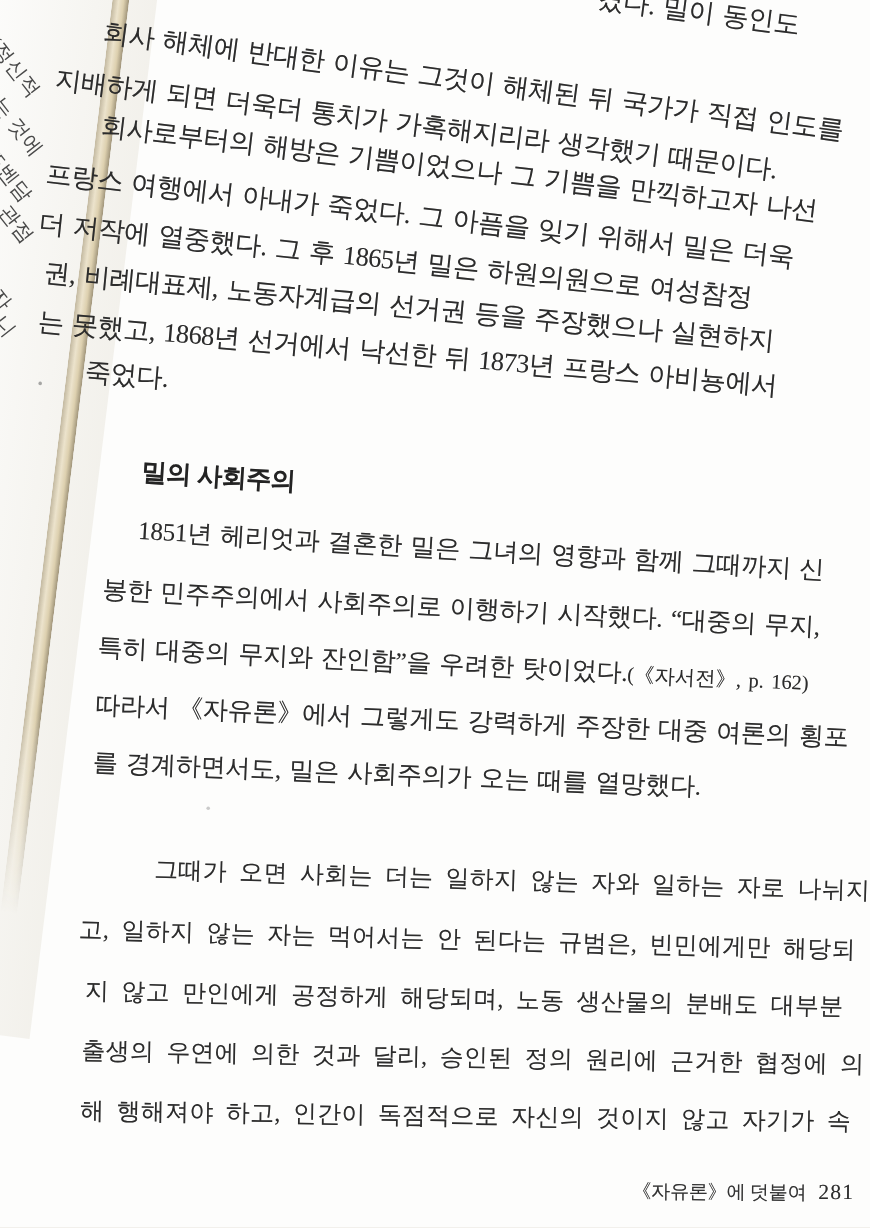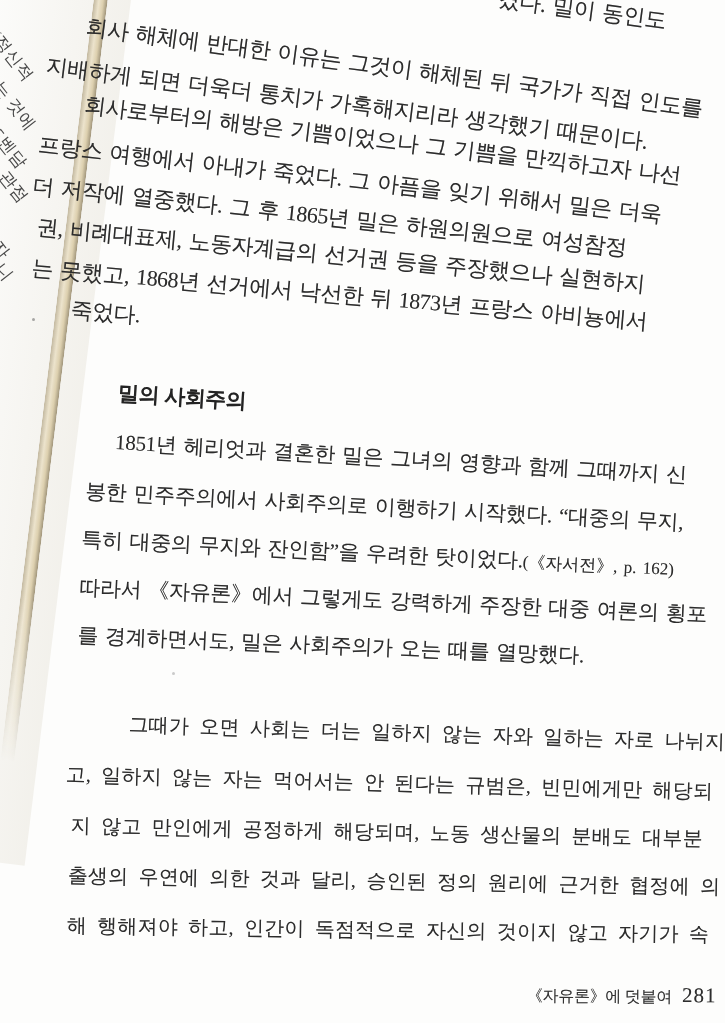--- a/index.html
+++ b/index.html
@@ -75,21 +75,21 @@
   .p2-2{left:82px; top:525px;transform:rotate(2.8deg);}
   .p2-3{left:80px; top:573px;transform:rotate(2.5deg);}
   .p2-4{left:78px; top:621px;transform:rotate(2.3deg);}
   .bq-0{left:129px;top:711px;transform:rotate(1.7deg);}
   .bq-1{left:66px; top:761px;transform:rotate(1.5deg);}
   .bq-2{left:71px; top:812px;transform:rotate(1.2deg);}
   .bq-3{left:68px; top:862px;transform:rotate(1.0deg);}
   .bq-4{left:67px; top:912px;transform:rotate(0.8deg);}
   .footer-line{left:527px;top:982px;transform:rotate(0.4deg);}
   .running-title{font-size:16px;letter-spacing:-0.3px;color:#333;}
-  .page-number{font-size:21px;letter-spacing:1px;margin-left:10px;color:#2e2e2e;}
+  .page-number{font-size:18px;letter-spacing:1px;margin-left:10px;color:#2e2e2e;}
 </style>
 </head>
 <body>
 
 <div class="page">
 
   <div class="facing-shade"></div>
   <div class="spine"></div>
 
   <div class="frag frag-0">락(정신적</div>

